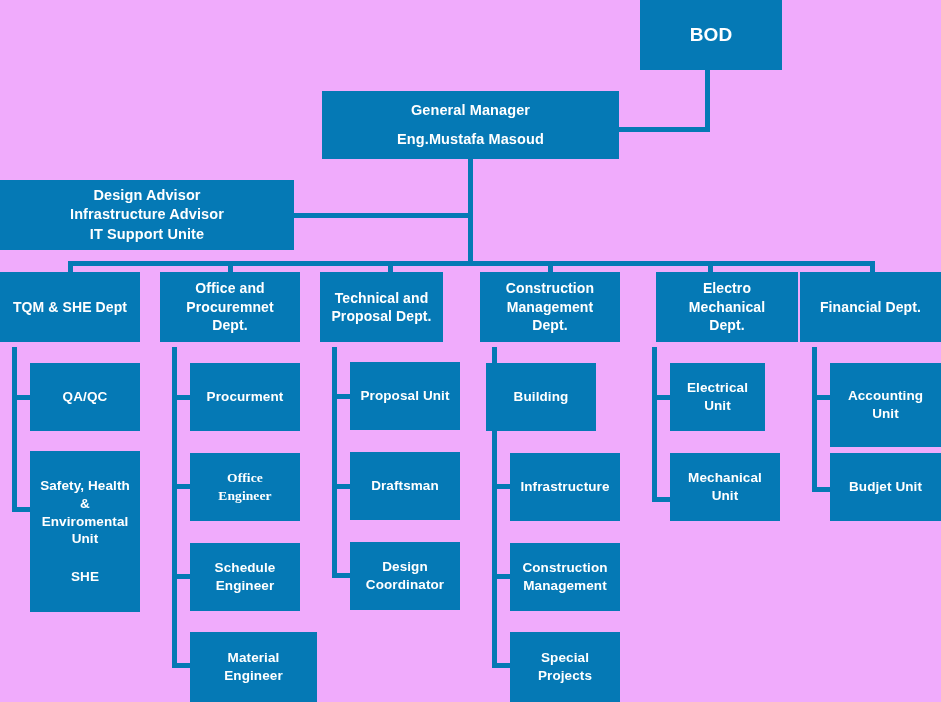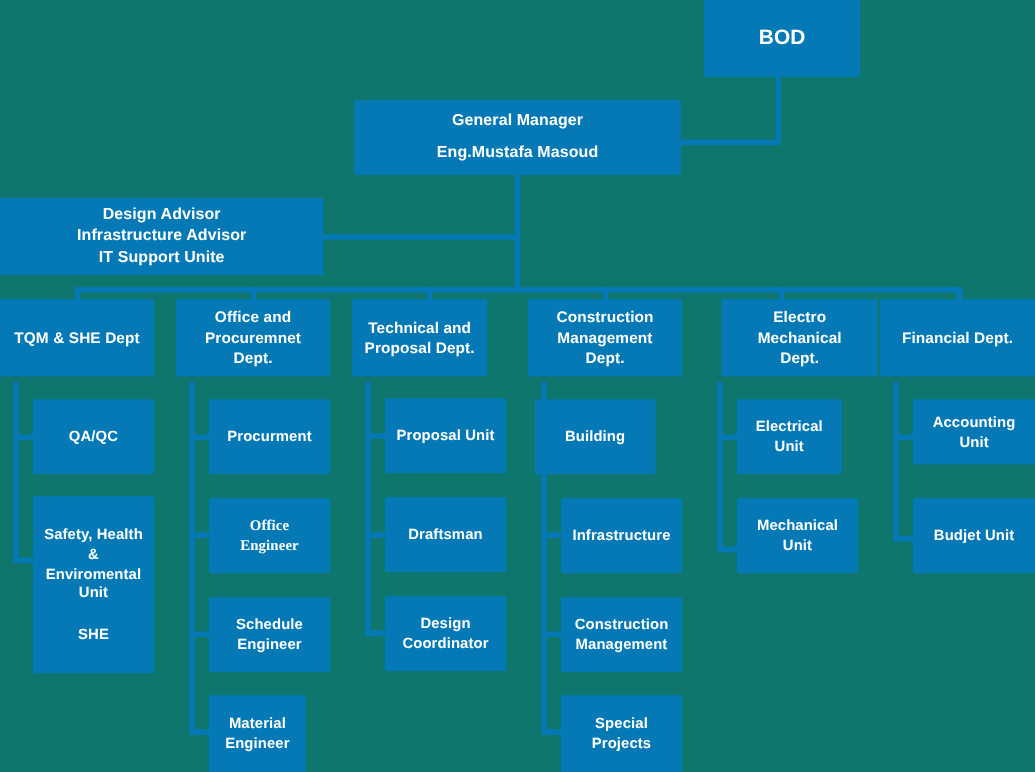--- a/index.html
+++ b/index.html
@@ -8,21 +8,21 @@
     padding: 0;
     background: #ffffff;
   }
   body {
     font-family: "Liberation Sans", "DejaVu Sans", sans-serif;
   }
   #chart {
     position: relative;
     width: 941px;
     height: 702px;
-    background: #0f766e;
+    background: #f0abfc;
     overflow: hidden;
   }
   .node {
     position: absolute;
     background: #0579B5;
     color: #ffffff;
     display: flex;
     flex-direction: column;
     align-items: center;
     justify-content: center;
@@ -153,21 +153,21 @@
     <span class="ln">Procurment</span>
   </div>
   <div class="node n-unit" style="left:190px; top:453px; width:110px; height:68px;font-family:Liberation Serif, serif;">
     <span class="ln">Office</span>
     <span class="ln">Engineer</span>
   </div>
   <div class="node n-unit" style="left:190px; top:543px; width:110px; height:68px;">
     <span class="ln">Schedule</span>
     <span class="ln">Engineer</span>
   </div>
-  <div class="node n-unit" style="left:190px; top:632px; width:88px; height:70px;">
+  <div class="node n-unit" style="left:190px; top:632px; width:127px; height:70px;">
     <span class="ln">Material</span>
     <span class="ln">Engineer</span>
   </div>
 
   <div class="node n-unit" style="left:350px; top:362px; width:110px; height:68px;">
     <span class="ln">Proposal Unit</span>
   </div>
   <div class="node n-unit" style="left:350px; top:452px; width:110px; height:68px;">
     <span class="ln">Draftsman</span>
   </div>
@@ -192,21 +192,21 @@
   </div>
 
   <div class="node n-unit" style="left:670px; top:363px; width:95px; height:68px;">
     <span class="ln">Electrical Unit</span>
   </div>
   <div class="node n-unit" style="left:670px; top:453px; width:110px; height:68px;">
     <span class="ln">Mechanical</span>
     <span class="ln">Unit</span>
   </div>
 
-  <div class="node n-unit" style="left:830px; top:363px; width:111px; height:59px;">
+  <div class="node n-unit" style="left:830px; top:363px; width:111px; height:84px;">
     <span class="ln">Accounting</span>
     <span class="ln">Unit</span>
   </div>
   <div class="node n-unit" style="left:830px; top:453px; width:111px; height:68px;">
     <span class="ln">Budjet Unit</span>
   </div>
 
 </div>
 
 </body></html>

